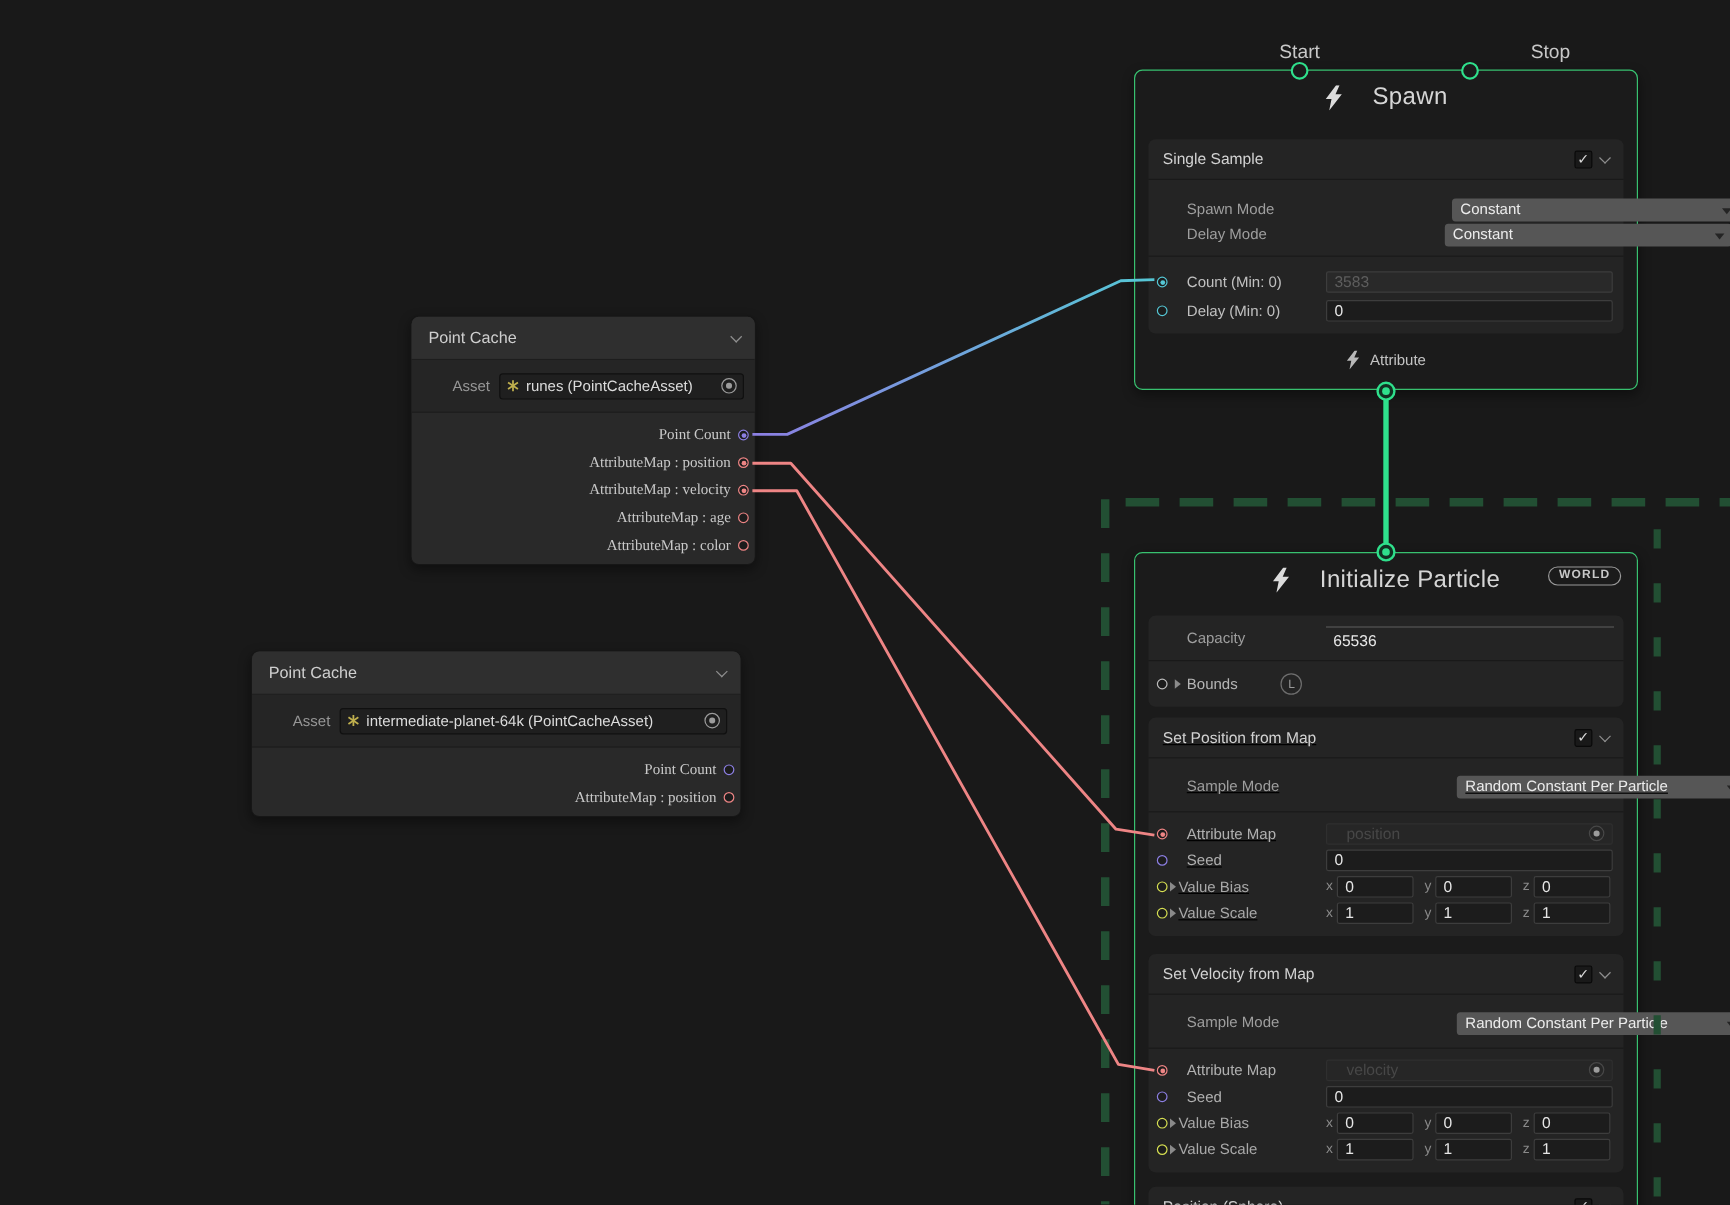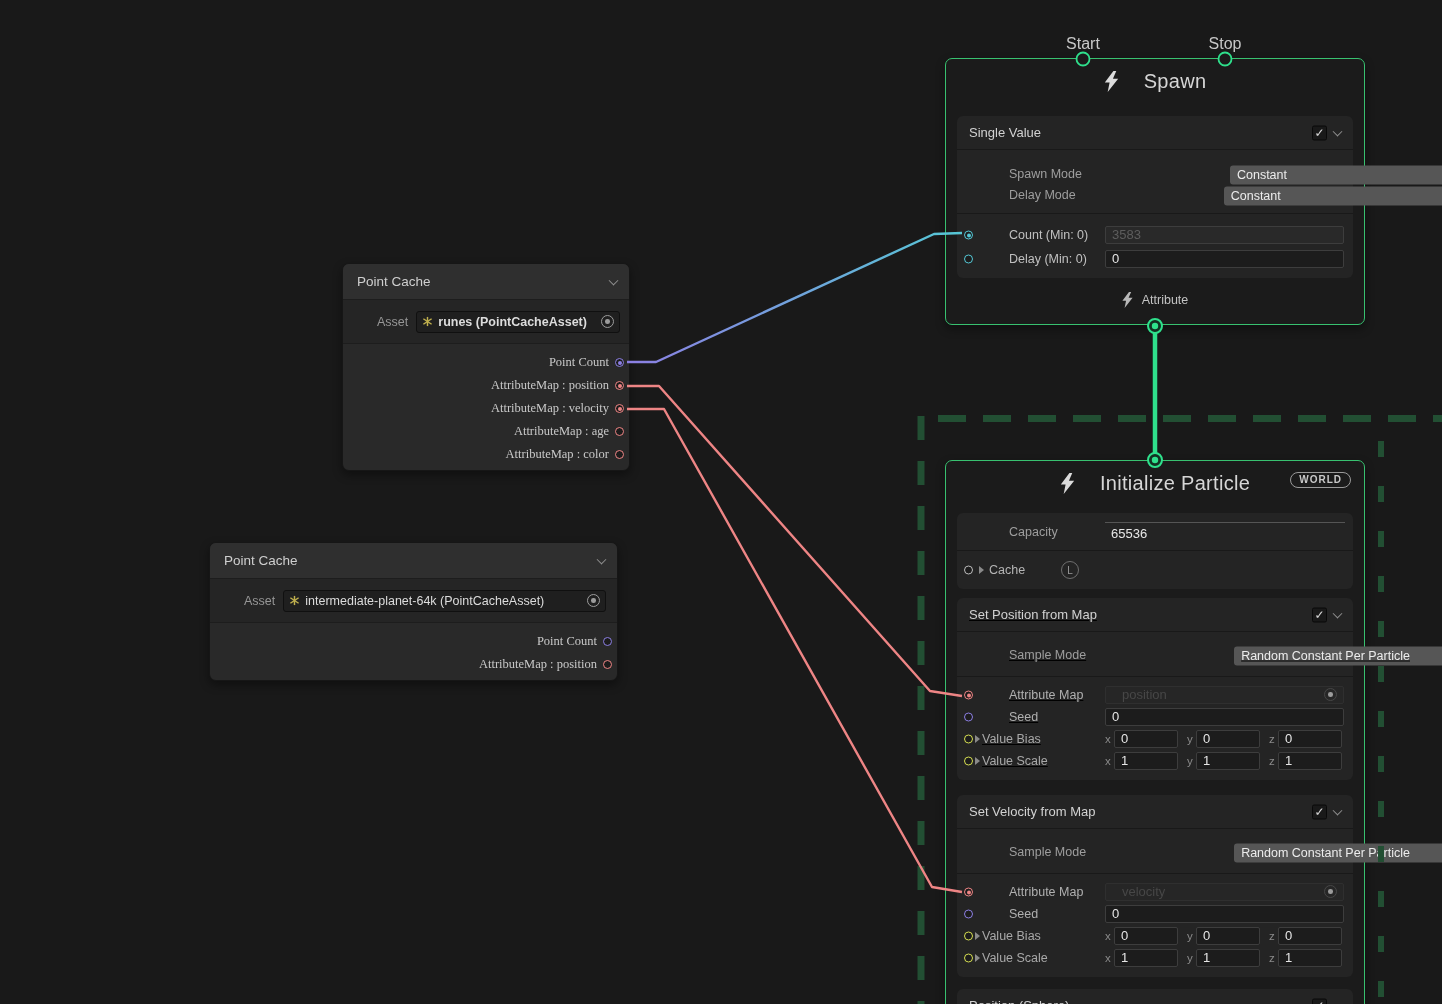--- a/index.html
+++ b/index.html
@@ -19,21 +19,21 @@
                color:#d6d6d6; font-size:20px; letter-spacing:.3px; position:relative; }
   .badge { position:absolute; right:13px; top:11px; border:1.5px solid #9a9a9a; border-radius:10px;
            color:#c8c8c8; font-size:10px; font-weight:bold; letter-spacing:1px; padding:1px 8px 2px; }
 
   .block { margin:0 11px; background:#242424; border-radius:6px; position:relative; }
   .blk-head { height:34px; display:flex; align-items:center; padding:0 12px;
               border-bottom:1px solid #191919; color:#d2d2d2; font-size:13px; position:relative; }
   .sect { position:relative; }
   .sect.div { border-bottom:1px solid #191919; }
   .row { position:relative; display:flex; align-items:center; color:#a6a6a6; font-size:12.5px; }
-  .row .lbl { margin-left:52px; white-space:nowrap; }
+  .row .lbl { margin-left:32px; white-space:nowrap; }
   .ctrl { position:absolute; left:148px; width:239px; top:50%; transform:translateY(-50%); }
 
   
   .port { display:inline-block; width:9px; height:9px; border:1.5px solid currentColor;
           border-radius:50%; background:#1c1c1c; position:relative; flex:none; }
   .port.filled::after { content:""; position:absolute; inset:1.5px; border-radius:50%; background:currentColor; }
   .port.abs { position:absolute; left:7px; top:50%; transform:translateY(-50%); }
 
   
   .dropdown { height:19px; background:#565656; border-radius:3px; color:#ececec;
@@ -117,33 +117,33 @@
       <circle cx="1155" cy="326" r="7" fill="#123022" stroke="#2fe08c" stroke-width="2"></circle>
       <circle cx="1155" cy="326" r="3.2" fill="#2fe08c"></circle>
     </g>
     <g>
       <circle cx="1155" cy="460" r="7" fill="#123022" stroke="#2fe08c" stroke-width="2"></circle>
       <circle cx="1155" cy="460" r="3.2" fill="#2fe08c"></circle>
     </g>
   </svg>
 
   <div class="port-label" style="left:1053px; top:35px;">Start</div>
-  <div class="port-label" style="left:1195px; top:35px;">Stop</div>
+  <div class="port-label" style="left:1262px; top:35px;">Stop</div>
 
   <div class="node ctx" style="left:945px; top:58px; width:420px; height:267px;">
     <div class="ctx-title">
       <svg class="bolt" width="15" height="21" viewBox="0 0 14 22">
         <path d="M9 0 L0 12 H5 L3 22 L14 8 H8.5 L12 0 Z" fill="#dcdcdc"></path>
       </svg>
       <span>Spawn</span>
     </div>
 
     <div class="block" style="height:162px; margin-top:13px;">
       <div class="blk-head">
-        <span>Single Value</span>
+        <span>Single Sample</span>
         <span class="checkbox"></span>
         <span class="chev"></span>
       </div>
       <div class="sect div" style="height:64px; padding-top:13px;">
         <div class="row" style="height:21px;">
           <span class="lbl" style="color:#9e9e9e;">Spawn Mode</span>
           <div class="ctrl dropdown">
             <span>Constant</span>
             <span class="arr"></span>
           </div>
@@ -191,21 +191,21 @@
     <div class="asset-row">
       <span class="alabel">Asset</span>
       <div class="asset-field" style="width:204px;">
         <svg width="11" height="11" viewBox="0 0 12 12">
           <g stroke="#c0b04e" stroke-width="1.6" fill="none">
             <line x1="6" y1="1" x2="6" y2="11"></line>
               <line x1="1.5" y1="3" x2="10.5" y2="9"></line>
               <line x1="10.5" y1="3" x2="1.5" y2="9"></line>
           </g>
         </svg>
-        <span style="white-space:nowrap; overflow:hidden;font-weight:bold;">runes (PointCacheAsset)</span>
+        <span style="white-space:nowrap; overflow:hidden;">runes (PointCacheAsset)</span>
         <span class="picker" style="margin-left:auto;"></span>
       </div>
     </div>
     <div class="outputs">
       <div class="outrow">
         <span>Point Count</span>
         <span class="port filled" style="color:var(--port-purple);"></span>
       </div>
       <div class="outrow">
         <span>AttributeMap : position</span>
@@ -269,21 +269,21 @@
     <div class="block" style="margin-top:8px;">
       <div class="row" style="height:38px; border-bottom:1px solid #191919; color:#9e9e9e;">
         <span class="lbl">Capacity</span>
         <div class="ctrl cap-field">
           <span>65536</span>
         </div>
       </div>
       <div class="row" style="height:38px; color:#b5b5b5;">
         <span class="port abs" style="color:var(--port-gray);"></span>
         <span class="tri"></span>
-        <span>Cache</span>
+        <span>Bounds</span>
         <span class="circleL" style="margin-left:36px;">
           <span>L</span>
         </span>
       </div>
     </div>
 
     <div class="block" style="margin-top:9px; height:182px;text-decoration:underline;">
       <div class="blk-head">
         <span>Set Position from Map</span>
         <span class="checkbox"></span>

